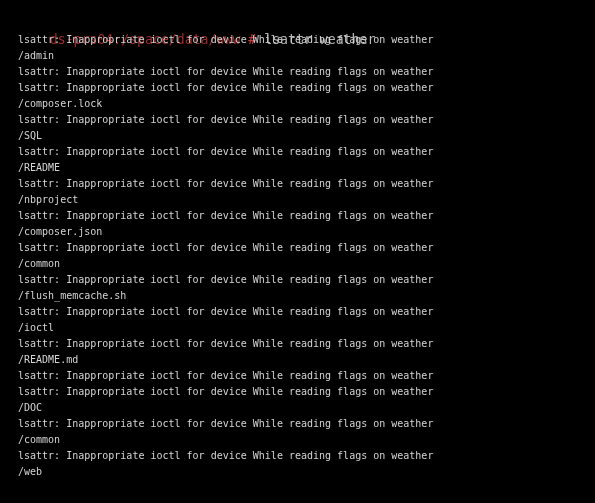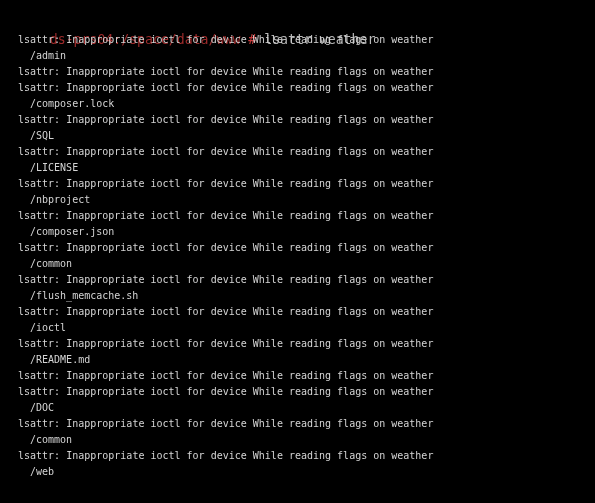--- a/index.html
+++ b/index.html
@@ -47,21 +47,20 @@
     color: #c63b3b;
   }
   .cmd {
     color: #b8b8b8;
   }
   .msg {
     color: #d4d4d4;
   }
   .path {
     color: #d4d4d4;
-    margin-left: 12px;
   }
   .cursor-row {
     height: 16px;
   }
 </style>
 </head>
 <body>
 
 <div id="terminal">
 
@@ -71,21 +70,21 @@
 
   <div id="output-block">
       <div class="line"><span class="msg">lsattr: Inappropriate ioctl for device While reading flags on weather</span></div>
       <div class="line"><span class="path">/admin</span></div>
       <div class="line"><span class="msg">lsattr: Inappropriate ioctl for device While reading flags on weather</span></div>
       <div class="line"><span class="msg">lsattr: Inappropriate ioctl for device While reading flags on weather</span></div>
       <div class="line"><span class="path">/composer.lock</span></div>
       <div class="line"><span class="msg">lsattr: Inappropriate ioctl for device While reading flags on weather</span></div>
       <div class="line"><span class="path">/SQL</span></div>
       <div class="line"><span class="msg">lsattr: Inappropriate ioctl for device While reading flags on weather</span></div>
-      <div class="line"><span class="path">/LICENSE</span></div>
+      <div class="line"><span class="path">/README</span></div>
       <div class="line"><span class="msg">lsattr: Inappropriate ioctl for device While reading flags on weather</span></div>
       <div class="line"><span class="path">/nbproject</span></div>
       <div class="line"><span class="msg">lsattr: Inappropriate ioctl for device While reading flags on weather</span></div>
       <div class="line"><span class="path">/composer.json</span></div>
       <div class="line"><span class="msg">lsattr: Inappropriate ioctl for device While reading flags on weather</span></div>
       <div class="line"><span class="path">/common</span></div>
       <div class="line"><span class="msg">lsattr: Inappropriate ioctl for device While reading flags on weather</span></div>
       <div class="line"><span class="path">/flush_memcache.sh</span></div>
       <div class="line"><span class="msg">lsattr: Inappropriate ioctl for device While reading flags on weather</span></div>
       <div class="line"><span class="path">/ioctl</span></div>

